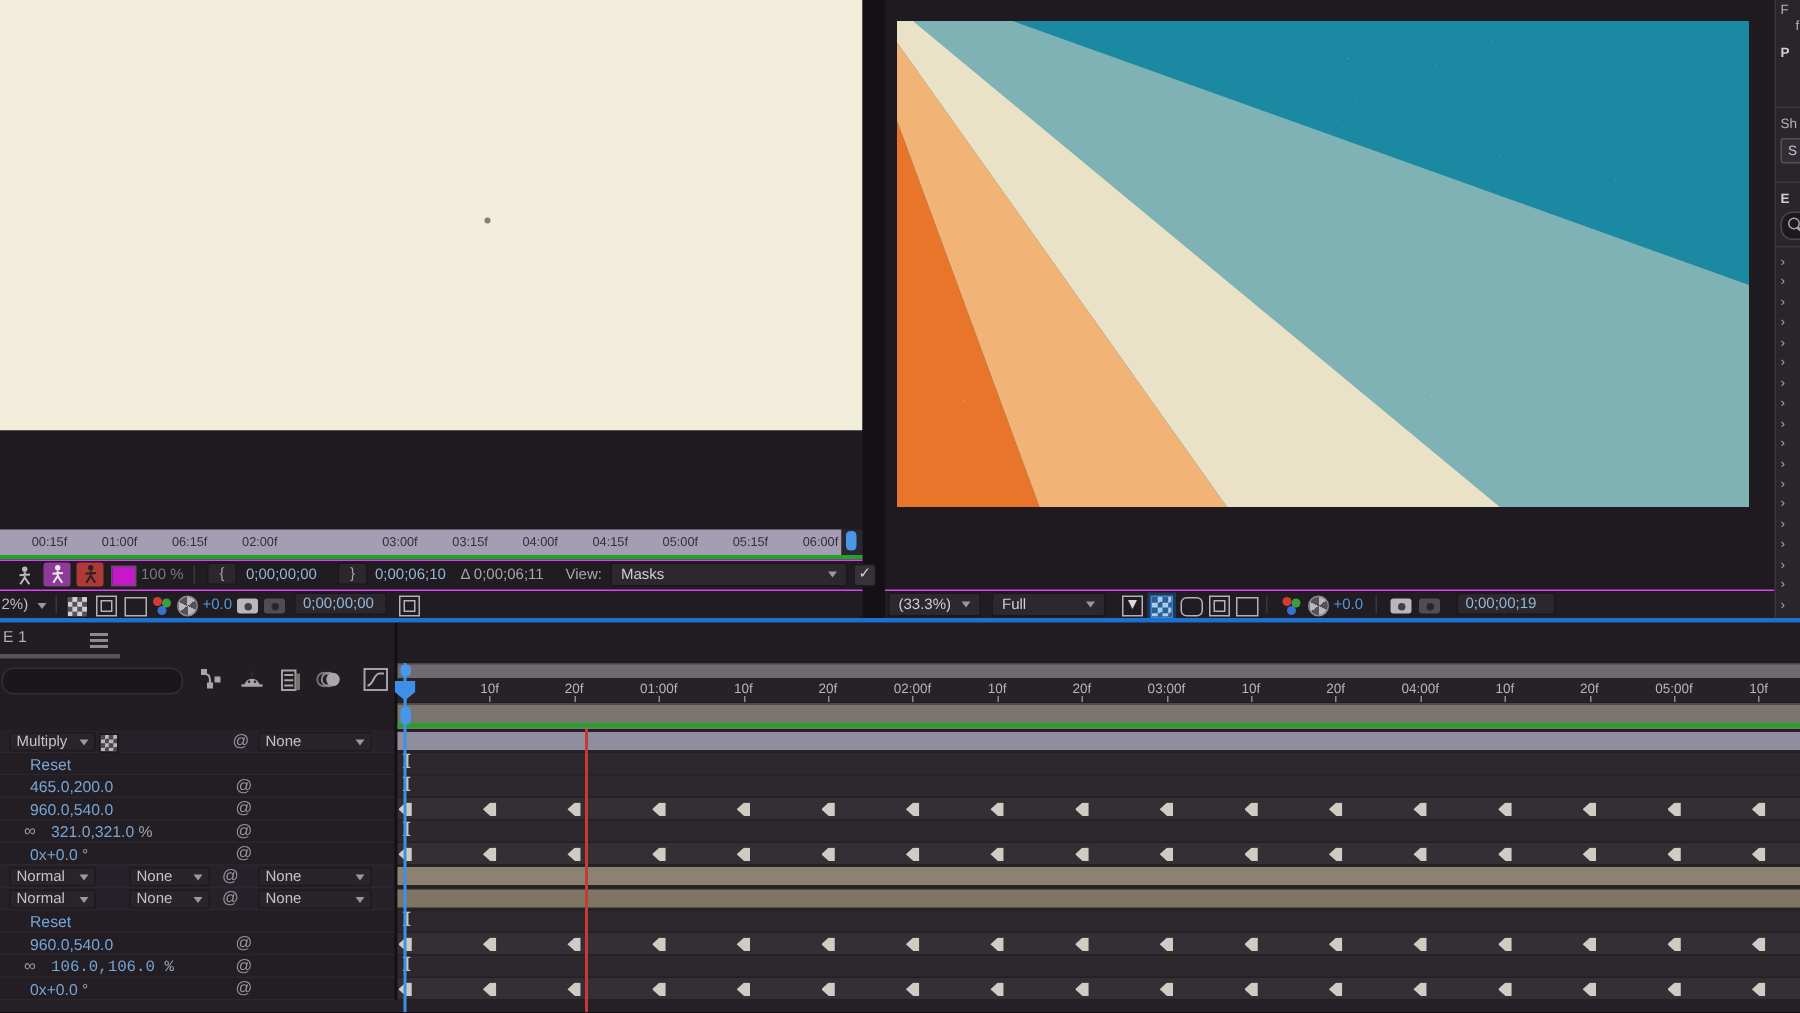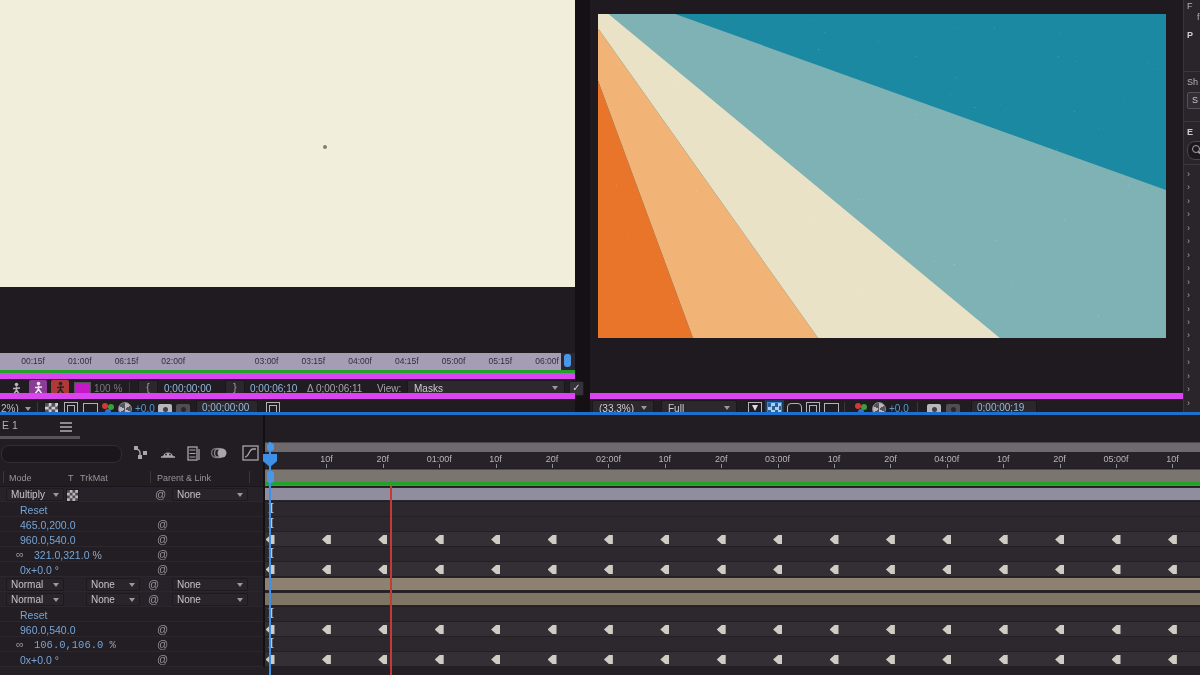--- a/index.html
+++ b/index.html
@@ -11,21 +11,21 @@
   #viewer-left{position:absolute;left:0;top:0;width:575px;height:412px;background:#1f1b20;}
   #viewer-right{position:absolute;left:590px;top:0;width:593px;height:412px;background:#1e1a1f;}
   #paper-svg{position:absolute;left:0;top:0;}
   #comp-svg{position:absolute;left:8px;top:14px;}
   
   #lv-ruler{position:absolute;left:0;top:353px;width:561px;height:17px;background:#a49db3;overflow:hidden;}
   .lvlabel{position:absolute;top:3px;width:44px;text-align:center;font-size:8.5px;color:#322d40;}
   #lv-ruler-end{position:absolute;left:561px;top:353px;width:14px;height:17px;background:#2b2731;}
   #lv-ruler-pill{position:absolute;left:3px;top:1px;width:7px;height:13px;border-radius:3px;background:#4a97e8;}
   #lv-green{position:absolute;left:0;top:370px;width:575px;height:3px;background:#22a22a;}
-  .vtoolbar{position:absolute;left:0;width:100%;height:19px;background:#201c21;border-top:6px solid #d946ef;}
+  .vtoolbar{position:absolute;left:0;width:100%;height:19px;background:#201c21;border-top:1px solid #d946ef;}
   #lv-toolbar1{top:373px;} #lv-toolbar2{top:393px;height:19px;}
   #rv-toolbar{top:393px;height:19px;}
   .tbtxt{position:absolute;top:4px;white-space:nowrap;}
   .dim{color:#7b7880;} .lbl{color:#a8a5ac;} .tc{color:#94b9d8;}
   .bluev{color:#4f9bdb;}
   .vsep{position:absolute;top:3px;width:1px;height:12px;background:#3a363b;}
   .fieldbox{position:absolute;top:1px;height:15px;background:#2b272c;border:1px solid #1b181d;border-radius:2px;
             display:flex;align-items:center;padding:0 5px;color:#a9a6ad;box-sizing:border-box;}
   .ddbox{position:absolute;top:1px;height:16px;background:#2c282d;border:1px solid #1b181d;border-radius:2px;
          display:flex;align-items:center;padding:0 6px;box-sizing:border-box;color:#cfccd2;}
@@ -380,29 +380,20 @@
         <circle cx="6" cy="9" r="4.5" fill="none" stroke="#76736f" stroke-width="1.3"></circle>
         <circle cx="9" cy="9" r="4.5" fill="none" stroke="#8d8a90" stroke-width="1.3"></circle>
         <circle cx="12" cy="9" r="4.5" fill="#a8a5ab"></circle>
       </svg>
       <svg style="left:111px;" width="19" height="18" viewBox="0 0 19 18">
         <rect x="2" y="2" width="15" height="14" fill="none" stroke="#a8a5ab" stroke-width="1.3"></rect>
         <path d="M4 13 C8 13 8 5 12 5 L15 5" stroke="#a8a5ab" stroke-width="1.3" fill="none"></path>
       </svg>
     </div>
 
-    <div id="tl-colhead">
-      <div class="colsep" style="left:3px;"></div>
-      <span style="left:9px;">Mode</span>
-      <span style="left:68px;">T</span>
-      <span style="left:80px;">TrkMat</span>
-      <div class="colsep" style="left:150px;"></div>
-      <span style="left:157px;">Parent &amp; Link</span>
-      <div class="colsep" style="left:249px;"></div>
-    </div>
 
     <div id="tl-rows-left">
         <div class="leftrow modebg" style="top: 72px;">
           <div class="dd" style="left: 6px; width: 58px;">
             <span>Multiply</span>
             <span class="chev"></span>
           </div>
           <div class="trkchecker"></div>
           <span class="pick" style="left: 155px;">@</span>
           <div class="dd" style="left: 172px; width: 76px;">

